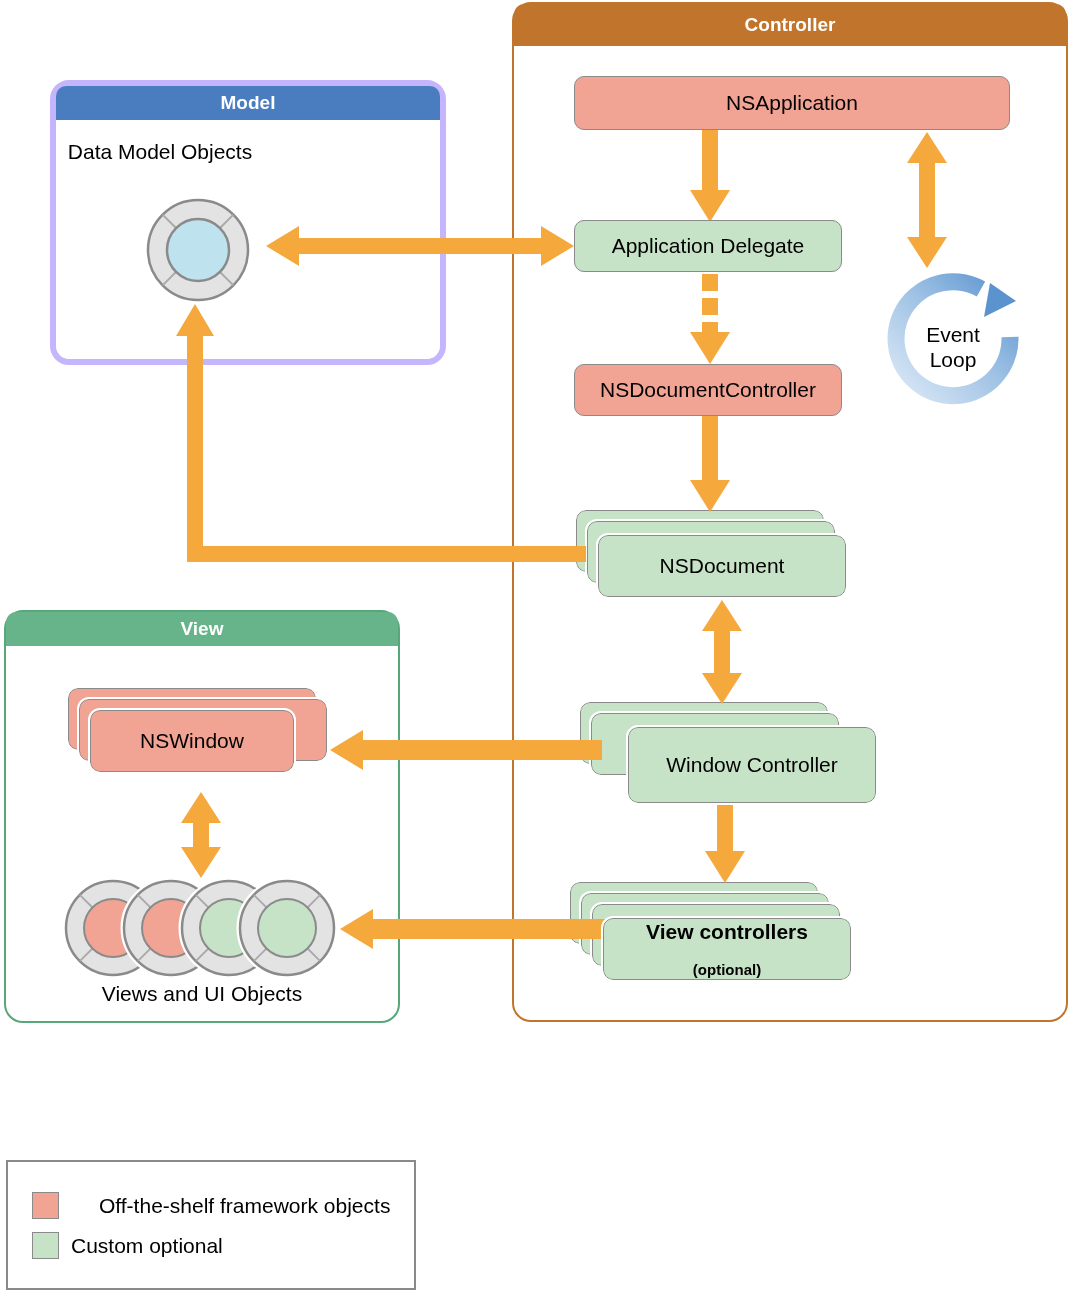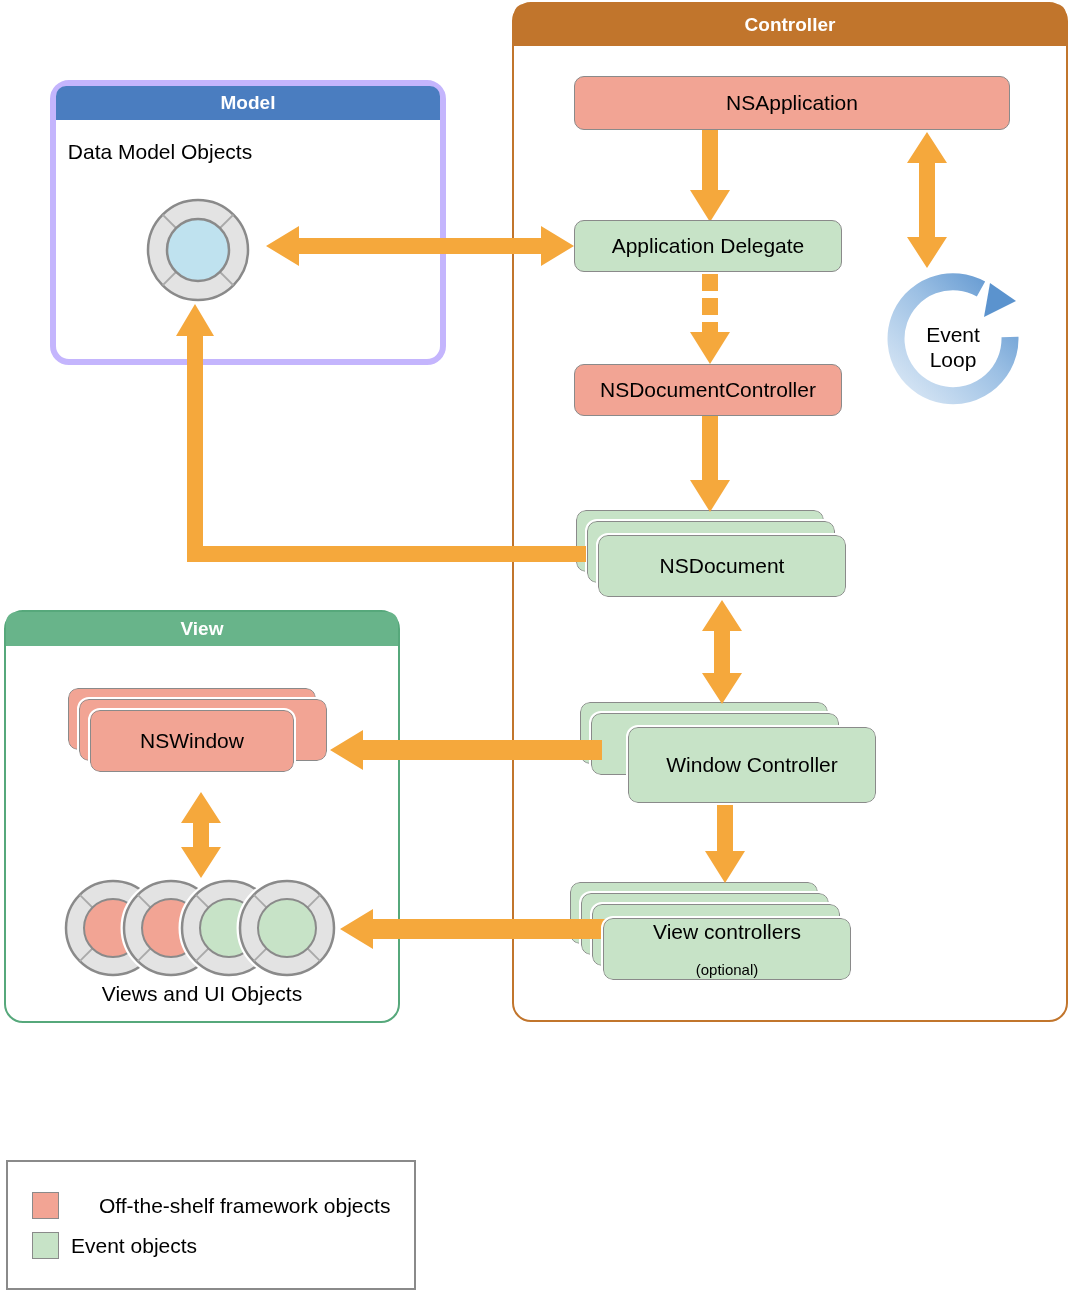--- a/index.html
+++ b/index.html
@@ -274,21 +274,21 @@
 
   <div class="stack-layer custom" style="left:580px; top:702px; width:248px; height:62px;"></div>
   <div class="stack-layer custom" style="left:591px; top:713px; width:248px; height:62px;"></div>
   <div class="node custom" style="left:628px; top:727px; width:248px; height:76px; outline:2px solid #ffffff;">
     <span>Window Controller</span>
   </div>
 
   <div class="stack-layer custom" style="left:570px; top:882px; width:248px; height:62px;"></div>
   <div class="stack-layer custom" style="left:581px; top:893px; width:248px; height:62px;"></div>
   <div class="stack-layer custom" style="left:592px; top:904px; width:248px; height:62px;"></div>
-  <div class="node custom" style="left:603px; top:918px; width:248px; height:62px; outline:2px solid #ffffff;">
+  <div class="node custom" style="left:603px; top:918px; width:248px; height:62px; outline:2px solid #ffffff;font-weight:bold;">
     <span>View controllers</span>
     <span class="sub">(optional)</span>
   </div>
 
   <div id="event-loop" style="left:878px; top:265px;">
     <svg width="150" height="145" viewBox="0 0 150 145">
       <defs>
         <linearGradient id="elgrad" x1="0" y1="1" x2="1" y2="0">
           <stop offset="0%" stop-color="#DCE9F6"></stop>
           <stop offset="55%" stop-color="#9CC0E4"></stop>
@@ -376,17 +376,17 @@
     </svg>
   </div>
 
   <div id="legend">
     <div class="legend-row" style="top:30px;gap:28px;">
       <span class="legend-swatch" style="background:#F2A494;"></span>
       <span class="legend-text">Off-the-shelf framework objects</span>
     </div>
     <div class="legend-row" style="top:70px;">
       <span class="legend-swatch" style="background:#C7E3C7;"></span>
-      <span class="legend-text">Event objects</span>
+      <span class="legend-text">Custom optional</span>
     </div>
   </div>
 
 </div>
 
 </body></html>

